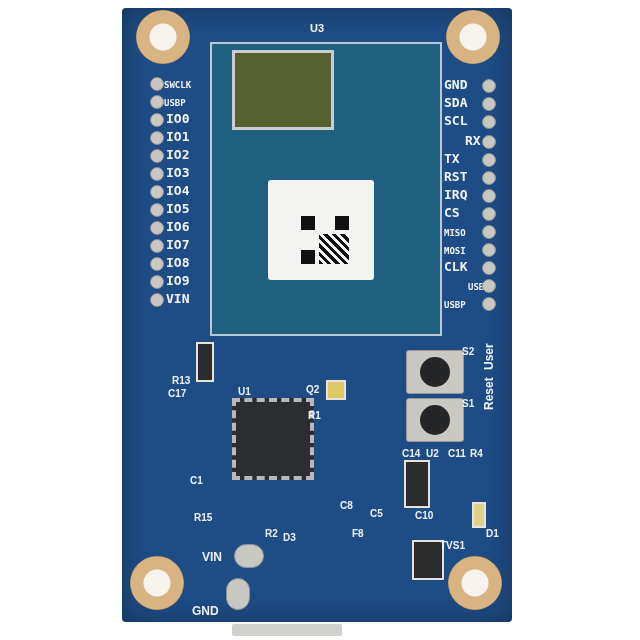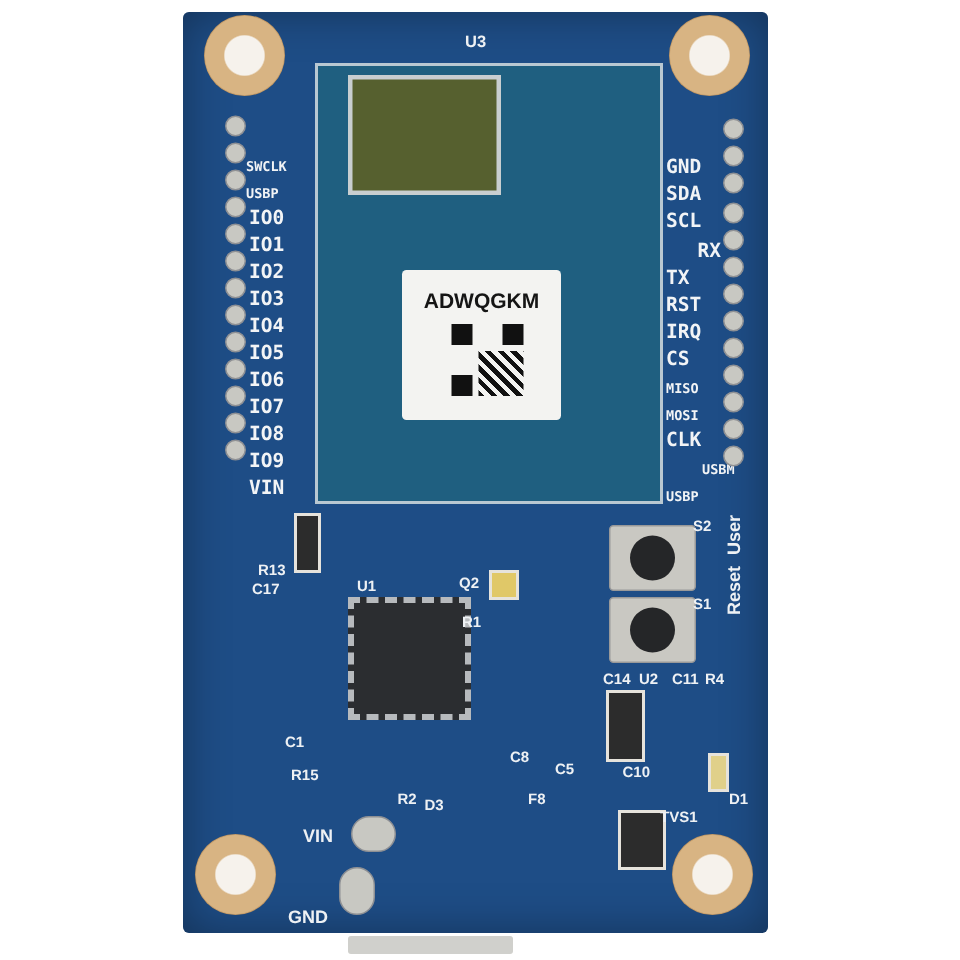--- a/index.html
+++ b/index.html
@@ -10,21 +10,21 @@
   .module { position: absolute; left: 210px; top: 42px; width: 228px; height: 290px; background: #1f5f80; border: 2px solid #b9c8d2; }
   .shield { position: absolute; left: 232px; top: 50px; width: 96px; height: 74px; background: #56602f; border: 3px solid #c8ced0; }
   .label-sticker { position: absolute; left: 268px; top: 180px; width: 106px; height: 100px; background: #f3f3f1; border-radius: 3px; }
   .sticker-code { position: absolute; left: 0; top: 12px; width: 100%; text-align: center; font: bold 14px "Liberation Sans", sans-serif; color: #151515; }
   .qr { position: absolute; left: 33px; top: 36px; width: 48px; height: 48px;
         background:
           linear-gradient(#111,#111) 0 0/14px 14px no-repeat,
           linear-gradient(#111,#111) 34px 0/14px 14px no-repeat,
           linear-gradient(#111,#111) 0 34px/14px 14px no-repeat,
           repeating-linear-gradient(45deg,#111 0 3px,#f3f3f1 3px 6px) 18px 18px/30px 30px no-repeat; }
-  .pin-label { position: absolute; font: bold 13px "DejaVu Sans Mono", monospace; color: #f2f4f6; letter-spacing: 0; line-height: 14px; margin-top: 27px; }
+  .pin-label { position: absolute; font: bold 13px "DejaVu Sans Mono", monospace; color: #f2f4f6; letter-spacing: 0; line-height: 14px; }
   .pin-label.small { font-size: 9px; }
   .pad { position: absolute; width: 12px; height: 12px; border-radius: 50%; background: #c8c8c2; border: 1px solid #8e9094; }
   .silk { position: absolute; font: bold 10px "Liberation Sans", sans-serif; color: #eef1f4; }
   .chip { position: absolute; left: 232px; top: 398px; width: 74px; height: 74px; background: #2b2d30; border: 4px dashed #b7babd; }
   .button { position: absolute; width: 56px; height: 42px; background: #c9c8c2; border: 1px solid #999; border-radius: 3px; }
   .button .cap { position: absolute; left: 13px; top: 6px; width: 30px; height: 30px; border-radius: 50%; background: #252628; }
   .smd { position: absolute; background: #5f5a52; border: 2px solid #e6e3dc; }
   .usb { position: absolute; left: 232px; top: 624px; width: 110px; height: 12px; background: #d0d0cc; border-radius: 2px; }
 </style>
 </head>
@@ -35,21 +35,20 @@
 <div class="hole" style="left:136px;top:10px"></div>
 <div class="hole" style="left:446px;top:10px"></div>
 <div class="hole" style="left:130px;top:556px"></div>
 <div class="hole" style="left:448px;top:556px"></div>
 
 <div class="silk" style="left:310px;top:22px;font-size:11px">U3</div>
 
 <div class="module"></div>
 <div class="shield"></div>
 <div class="label-sticker">
-  <div class="sticker-code">ADWQGKM</div>
   <div class="qr"></div>
 </div>
 
 <div>
   <div class="pad" style="left:150px;top:77px"></div>
   <div class="pin-label small" style="left:164px;top:78px">SWCLK</div>
   <div class="pad" style="left:150px;top:95px"></div>
   <div class="pin-label small" style="left:164px;top:96px">USBP</div>
   <div class="pad" style="left:150px;top:113px"></div>
   <div class="pin-label" style="left:166px;top:112px">IO0</div>
@@ -109,21 +108,21 @@
 <div class="smd" style="left:404px;top:460px;width:22px;height:44px;background:#2c2c2c"></div>
 <div class="smd" style="left:412px;top:540px;width:28px;height:36px;background:#2c2c2c"></div>
 <div class="smd" style="left:472px;top:502px;width:10px;height:22px;background:#e0d08a"></div>
 <div class="smd" style="left:326px;top:380px;width:16px;height:16px;background:#e0c868"></div>
 
 <div class="silk" style="left:172px;top:375px">R13</div>
 <div class="silk" style="left:168px;top:388px">C17</div>
 <div class="silk" style="left:238px;top:386px">U1</div>
 <div class="silk" style="left:306px;top:384px">Q2</div>
 <div class="silk" style="left:308px;top:410px">R1</div>
-<div class="silk" style="left:190px;top:490px">C1</div>
+<div class="silk" style="left:190px;top:475px">C1</div>
 <div class="silk" style="left:194px;top:512px">R15</div>
 <div class="silk" style="left:265px;top:528px">R2</div>
 <div class="silk" style="left:283px;top:532px">D3</div>
 <div class="silk" style="left:340px;top:500px">C8</div>
 <div class="silk" style="left:370px;top:508px">C5</div>
 <div class="silk" style="left:402px;top:448px">C14</div>
 <div class="silk" style="left:426px;top:448px">U2</div>
 <div class="silk" style="left:448px;top:448px">C11</div>
 <div class="silk" style="left:470px;top:448px">R4</div>
 <div class="silk" style="left:415px;top:510px">C10</div>

